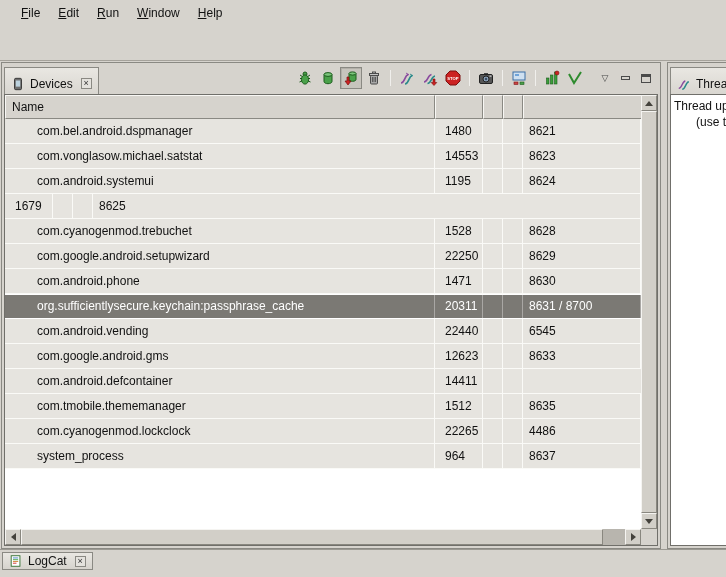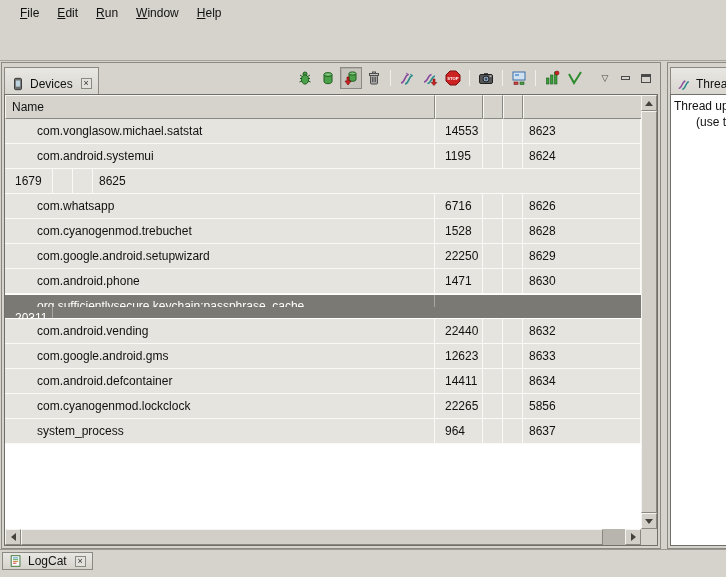--- a/index.html
+++ b/index.html
@@ -5,21 +5,21 @@
   * { box-sizing: border-box; }
   html,body { margin:0; padding:0; }
   body {
     width:726px; height:577px; overflow:hidden; position:relative;
     background: var(--window-bg, #d6d3cd);
     font-family: "Liberation Sans", sans-serif;
     font-size: 12px; color:#111;
     -webkit-font-smoothing: antialiased;
   }
   
-  .menubar { height:26px; display:flex; align-items:center; padding-left:3px;margin-left:8px; }
+  .menubar { height:26px; display:flex; align-items:center; padding-left:12px; }
   .menu-item { padding:4px 9px; cursor:default; }
   .menu-item .mn { text-decoration:underline; }
   
   .toolbar-strip { height:35px; border-bottom:1px solid #a5a29b; }
   
   .main { position:absolute; top:62px; left:0; right:0; bottom:28px; }
   .panel {
     position:absolute; top:0; bottom:0;
     border:1px solid #8a8983; background:var(--window-bg,#d6d3cd);
   }
@@ -68,21 +68,21 @@
   .hcell.c3 { width:20px; } .hcell.c4 { width:20px; } .hcell.port { flex:1; }
   .tbody { position:absolute; top:24px; left:0; right:16px; bottom:16px; background:#fff; overflow:hidden; }
   .trow { height:25px; display:flex; background:var(--row-bg,#e6e4df); border-bottom:1px solid var(--row-separator,#fafaf7); }
   .cell { line-height:24px; white-space:nowrap; overflow:hidden; border-right:1px solid var(--row-separator,#fafaf7); }
   .cell.name { width:430px; padding-left:32px; }
   .cell.pid  { width:48px; padding-left:10px; }
   .cell.c3 { width:20px; } .cell.c4 { width:20px; }
   .cell.port { flex:1; padding-left:6px; }
   .trow.selected {
     background:var(--selection-bg,#7b7974); color:var(--selection-text,#fff);
-    border-top:1px solid #fff; border-bottom:1px solid #fff;flex-direction:column;
+    border-top:1px solid #fff; border-bottom:1px solid #fff;
   }
   .trow.selected .cell { line-height:22px; border-right-color:rgba(255,255,255,.35); }
   
   .vscroll { position:absolute; top:0; right:0; width:16px; bottom:16px; background:#b8b5ae; }
   .hscroll { position:absolute; left:0; right:16px; bottom:0; height:16px; background:#b8b5ae; }
   .sbtn, .sthumb {
     position:absolute; background:#d2cfc8;
     border:1px solid; border-color:#f5f4f1 #89877f #89877f #f5f4f1;
     display:flex; align-items:center; justify-content:center;
   }
@@ -242,45 +242,45 @@
     <div class="table-wrap">
       <div class="thead">
         <div class="hcell name">Name</div>
         <div class="hcell pid"></div>
         <div class="hcell c3"></div>
         <div class="hcell c4"></div>
         <div class="hcell port"></div>
       </div>
       <div class="tbody">
           <div class="trow">
+            <div class="cell name">com.bel.android.dspmanager</div>
+            <div class="cell pid">1480</div>
+            <div class="cell c3"></div>
+            <div class="cell c4"></div>
+            <div class="cell port">8621</div>
+          </div>
+          <div class="trow">
             <div class="cell name">com.vonglasow.michael.satstat</div>
             <div class="cell pid">14553</div>
             <div class="cell c3"></div>
             <div class="cell c4"></div>
             <div class="cell port">8623</div>
           </div>
           <div class="trow">
             <div class="cell name">com.android.systemui</div>
             <div class="cell pid">1195</div>
             <div class="cell c3"></div>
             <div class="cell c4"></div>
             <div class="cell port">8624</div>
           </div>
           <div class="trow">
             <div class="cell pid">1679</div>
             <div class="cell c3"></div>
             <div class="cell c4"></div>
             <div class="cell port">8625</div>
-          </div>
-          <div class="trow">
-            <div class="cell name">com.whatsapp</div>
-            <div class="cell pid">6716</div>
-            <div class="cell c3"></div>
-            <div class="cell c4"></div>
-            <div class="cell port">8626</div>
           </div>
           <div class="trow">
             <div class="cell name">com.cyanogenmod.trebuchet</div>
             <div class="cell pid">1528</div>
             <div class="cell c3"></div>
             <div class="cell c4"></div>
             <div class="cell port">8628</div>
           </div>
           <div class="trow">
             <div class="cell name">com.google.android.setupwizard</div>
@@ -301,42 +301,48 @@
             <div class="cell pid">20311</div>
             <div class="cell c3"></div>
             <div class="cell c4"></div>
             <div class="cell port">8631 / 8700</div>
           </div>
           <div class="trow">
             <div class="cell name">com.android.vending</div>
             <div class="cell pid">22440</div>
             <div class="cell c3"></div>
             <div class="cell c4"></div>
-            <div class="cell port">8632</div>
+            <div class="cell port">6545</div>
           </div>
           <div class="trow">
             <div class="cell name">com.google.android.gms</div>
             <div class="cell pid">12623</div>
             <div class="cell c3"></div>
             <div class="cell c4"></div>
             <div class="cell port">8633</div>
           </div>
           <div class="trow">
             <div class="cell name">com.android.defcontainer</div>
             <div class="cell pid">14411</div>
             <div class="cell c3"></div>
             <div class="cell c4"></div>
-            <div class="cell port">8634</div>
+          </div>
+          <div class="trow">
+            <div class="cell name">com.tmobile.thememanager</div>
+            <div class="cell pid">1512</div>
+            <div class="cell c3"></div>
+            <div class="cell c4"></div>
+            <div class="cell port">8635</div>
           </div>
           <div class="trow">
             <div class="cell name">com.cyanogenmod.lockclock</div>
             <div class="cell pid">22265</div>
             <div class="cell c3"></div>
             <div class="cell c4"></div>
-            <div class="cell port">5856</div>
+            <div class="cell port">4486</div>
           </div>
           <div class="trow">
             <div class="cell name">system_process</div>
             <div class="cell pid">964</div>
             <div class="cell c3"></div>
             <div class="cell c4"></div>
             <div class="cell port">8637</div>
           </div>
         </div>
 

